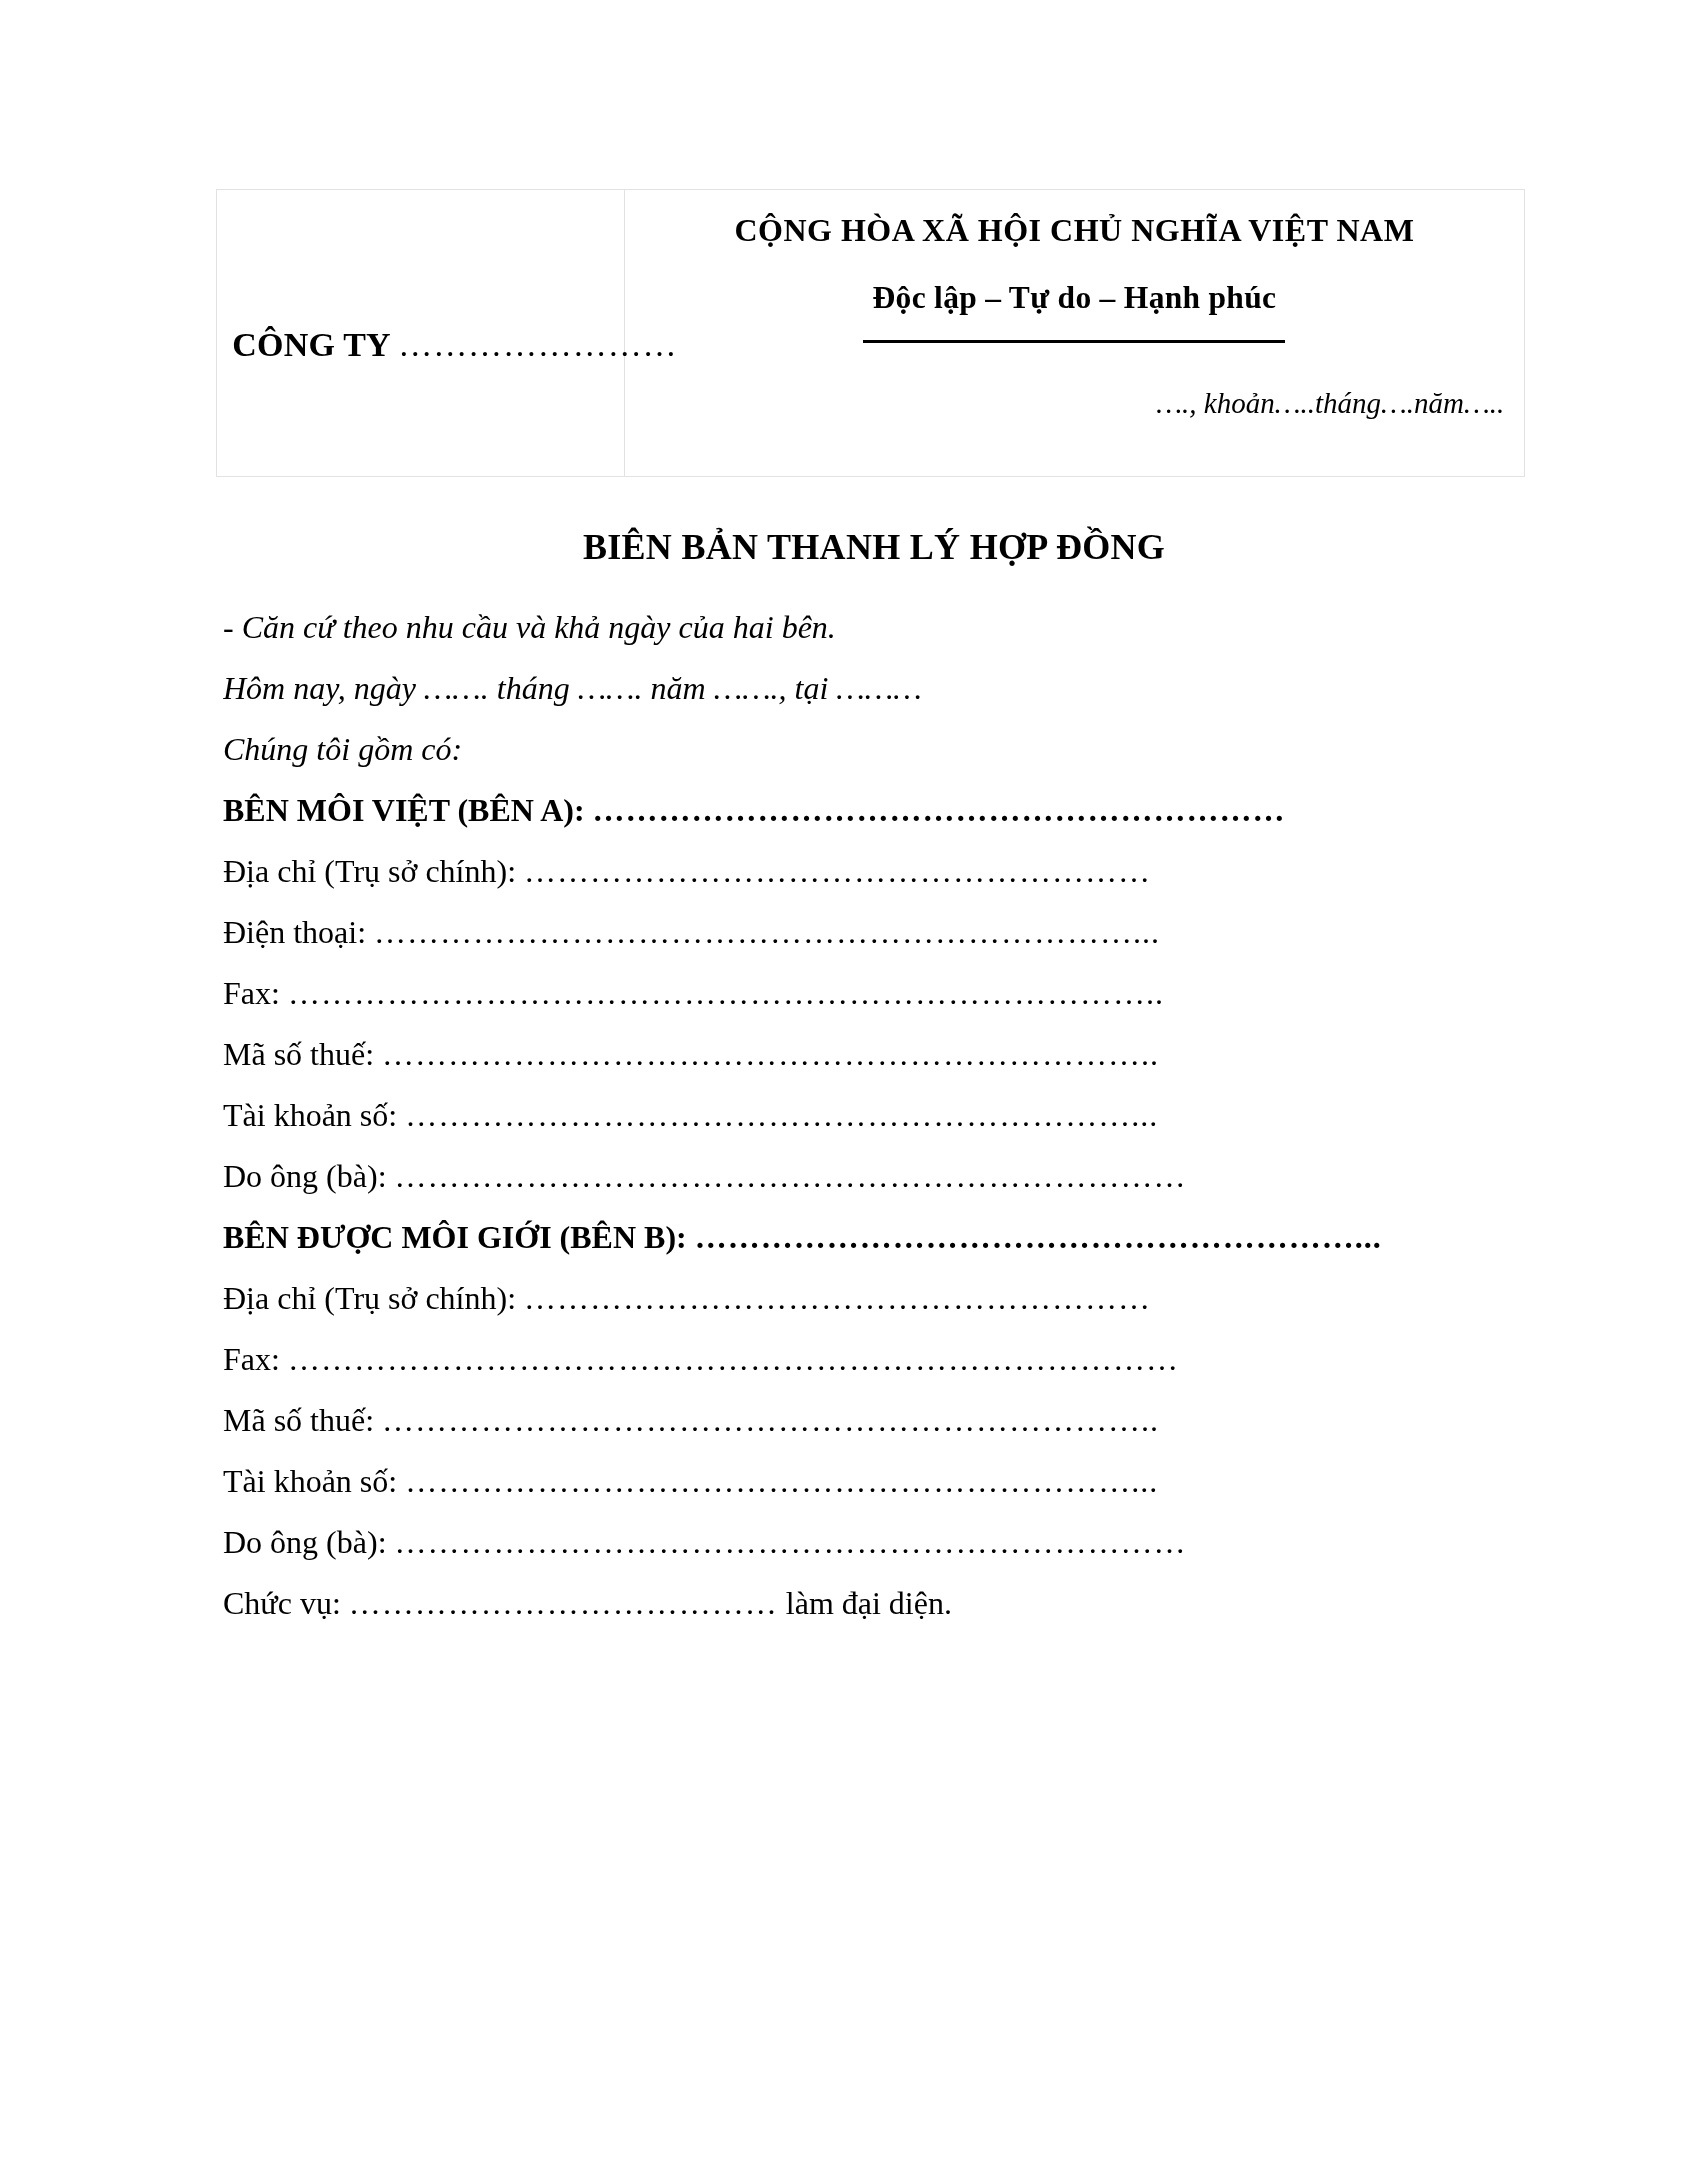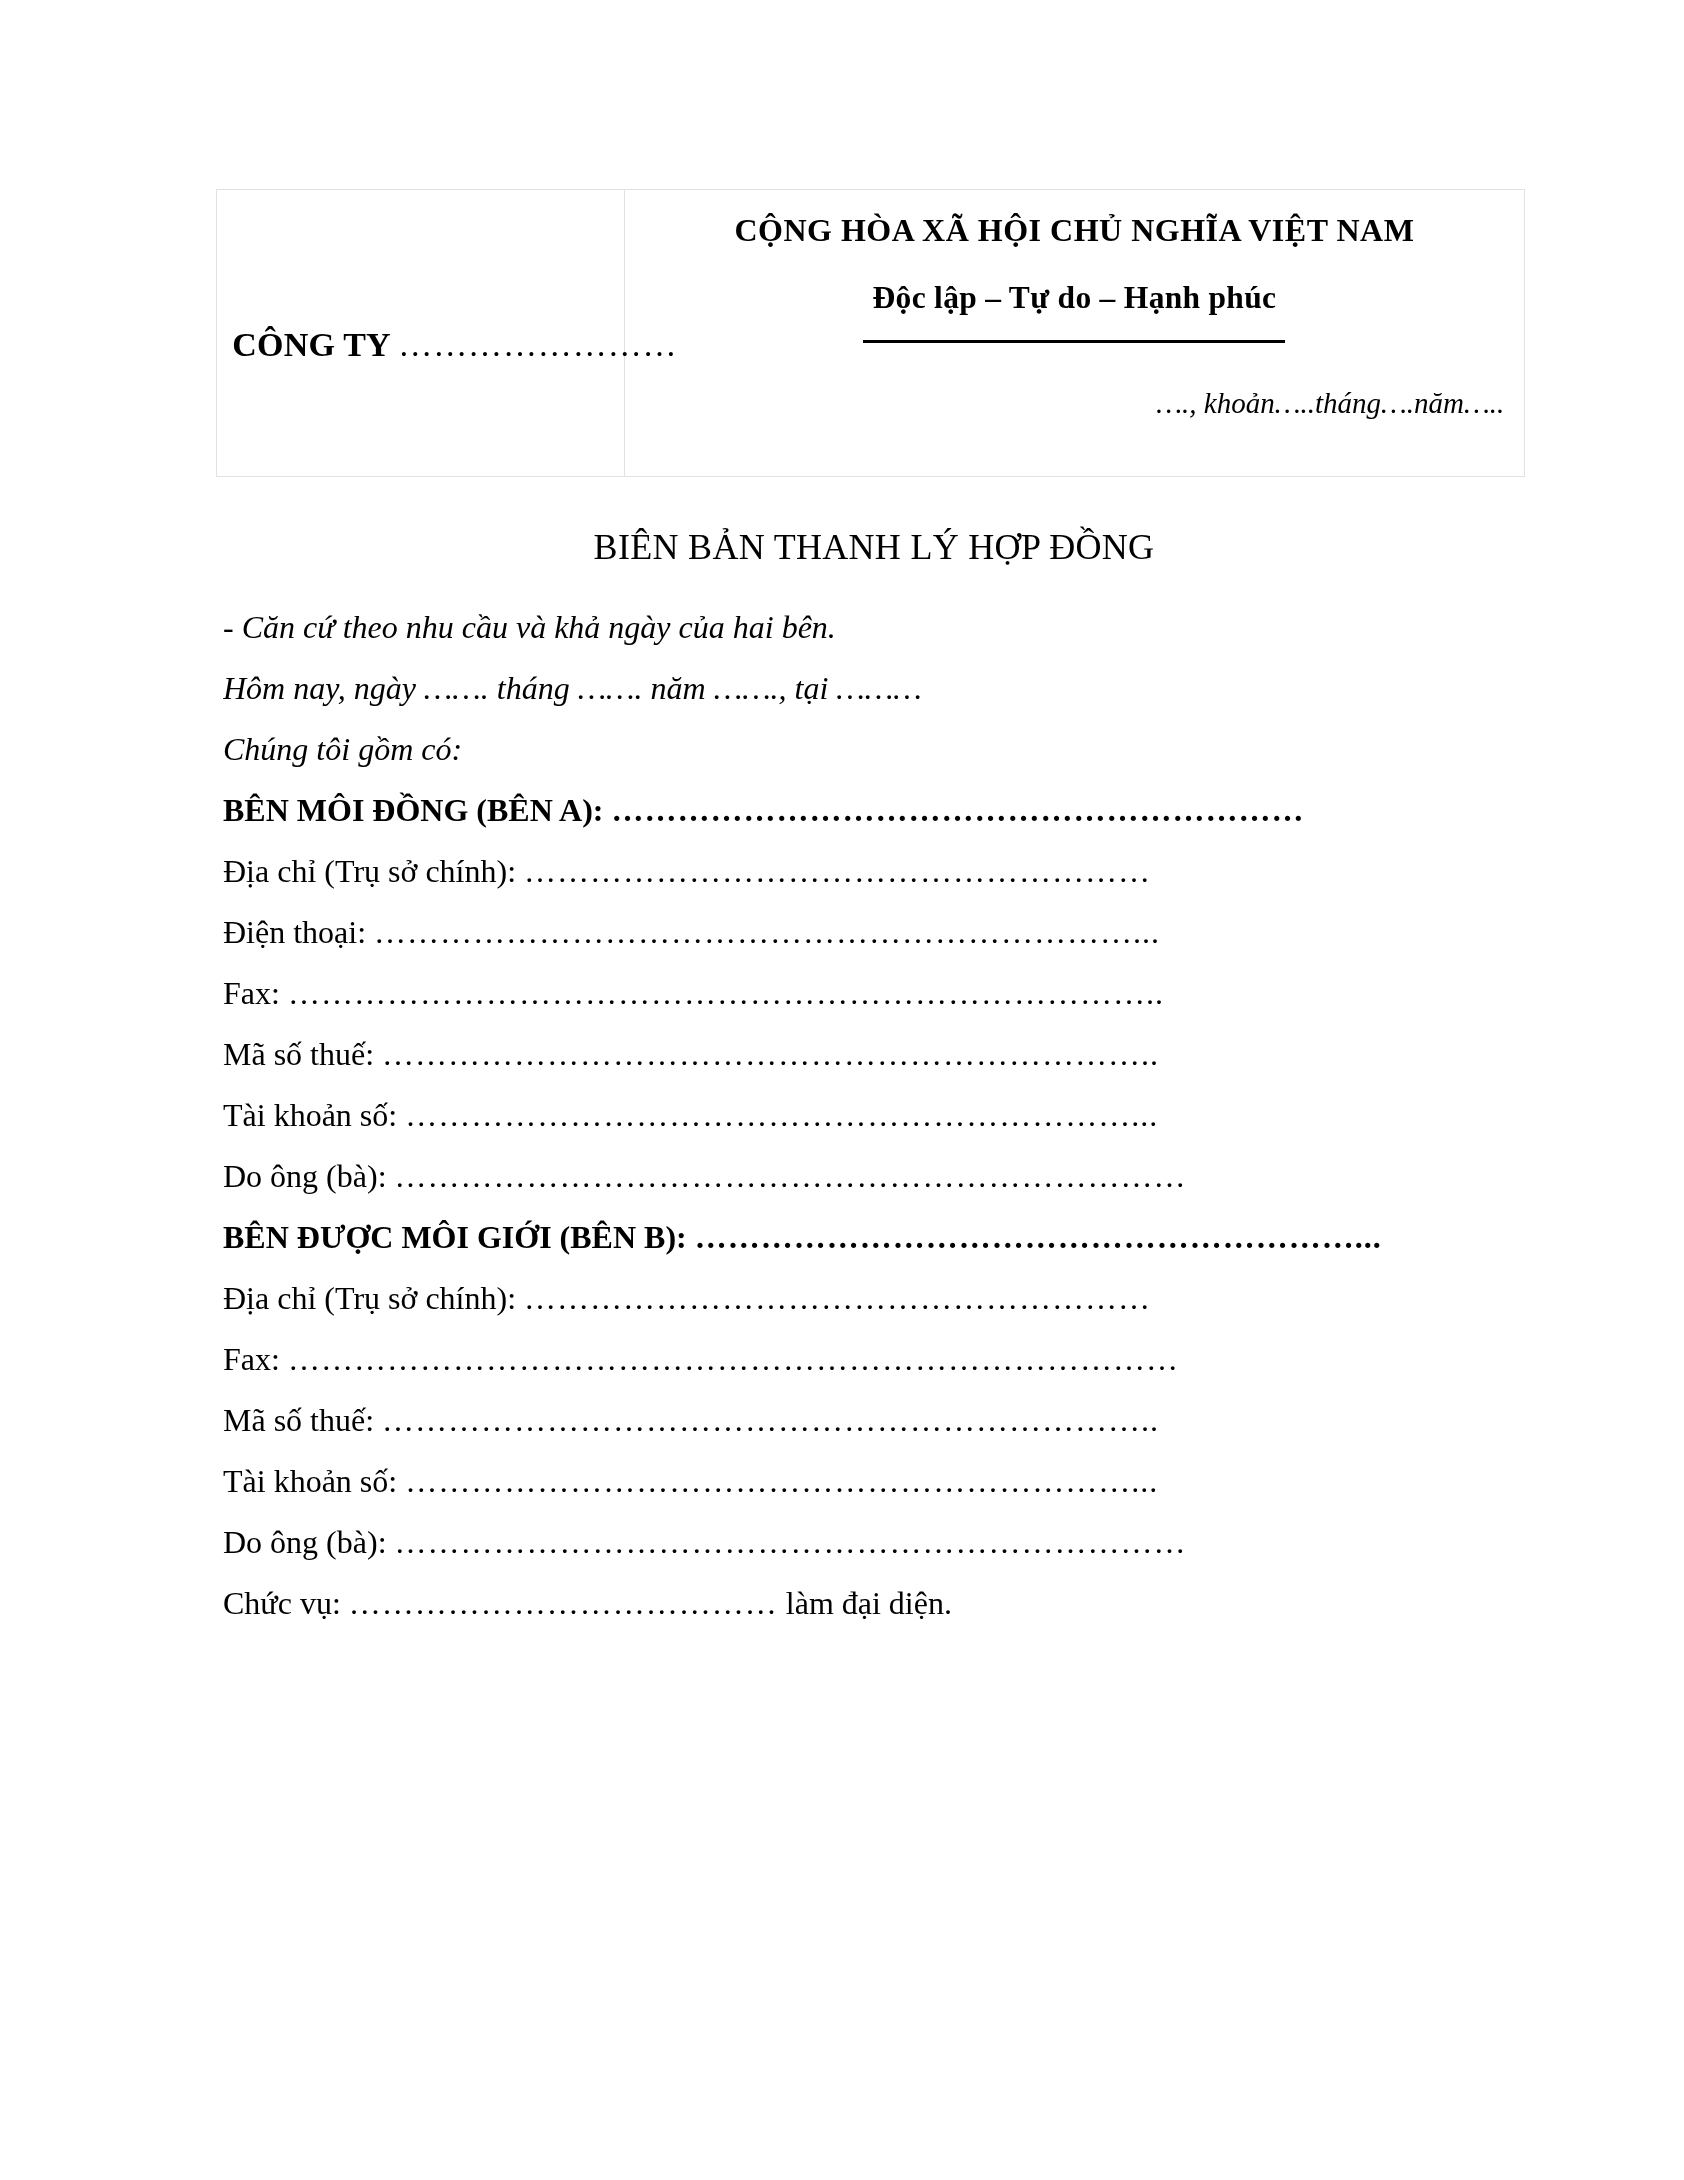--- a/index.html
+++ b/index.html
@@ -105,21 +105,21 @@
   .body-block {
     position: absolute;
     left: 223px;
     top: 526px;
     width: 1302px;
   }
 
   .doc-title {
     text-align: center;
     font-size: 36px;
-    font-weight: normal;
+    font-weight: bold;
     letter-spacing: 0.3px;
     margin: 0 0 29px 0;
     white-space: nowrap;
   }
 
   .line {
     font-size: 32px;
     line-height: 61px;
     white-space: nowrap;
     overflow: hidden;
@@ -165,21 +165,21 @@
 
   <div class="body-block">
 
     <div class="doc-title">BIÊN BẢN THANH LÝ HỢP ĐỒNG</div>
 
     <div class="line italic">- Căn cứ theo nhu cầu và khả ngày của hai bên.</div>
     <div class="line italic">Hôm nay, ngày ……. tháng ……. năm ……., tại ………</div>
     <div class="line italic">Chúng tôi gồm có:</div>
 
     <div class="line party">
-      <span>BÊN MÔI ĐỒNG (BÊN A):</span>
+      <span>BÊN MÔI VIỆT (BÊN A):</span>
       <span class="dots">………………………………………………………</span>
     </div>
 
     <div class="line">
       <span>Địa chỉ (Trụ sở chính):</span>
       <span class="dots">…………………………………………………</span>
     </div>
 
     <div class="line">
       <span>Điện thoại:</span>

